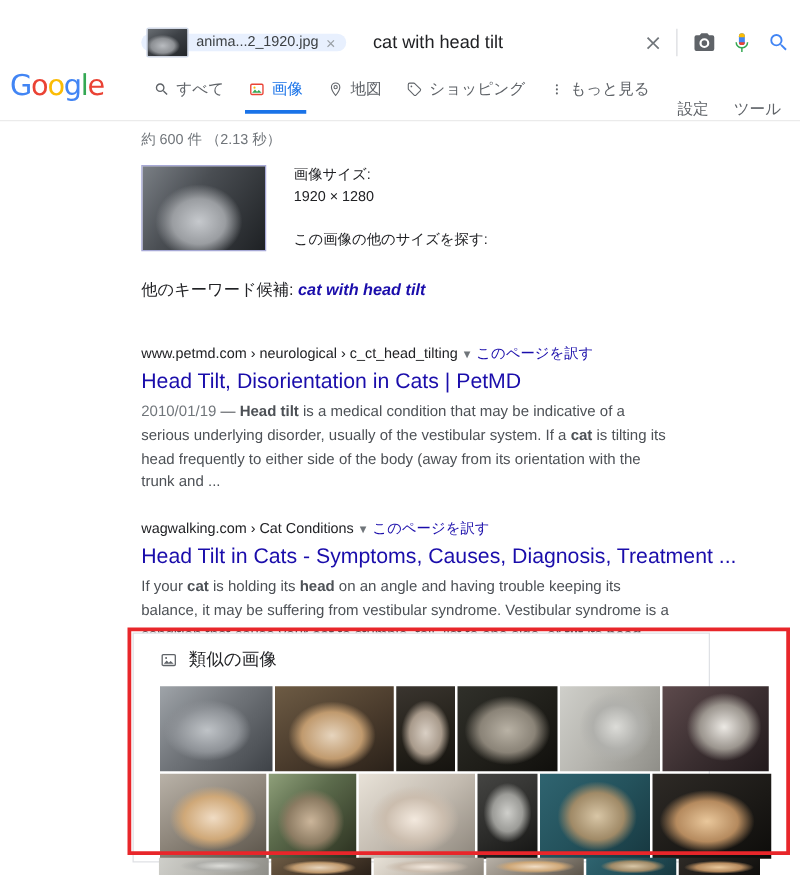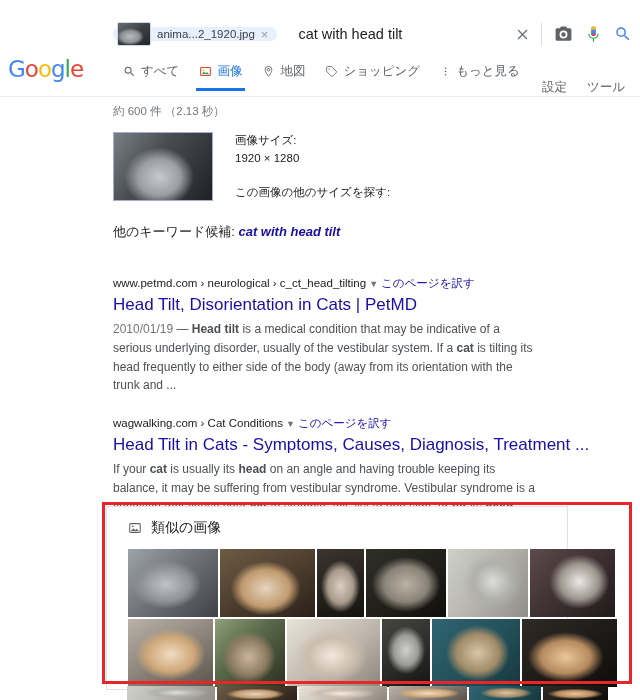--- a/index.html
+++ b/index.html
@@ -466,21 +466,21 @@
       </div>
       <div class="res-title">Head Tilt, Disorientation in Cats | PetMD</div>
       <div class="res-snippet"><span class="res-date">2010/01/19</span><span> — </span><b>Head tilt</b><span> is a medical condition that may be indicative of a serious underlying disorder, usually of the vestibular system. If a </span><b>cat</b><span> is tilting its head frequently to either side of the body (away from its orientation with the trunk and ...</span></div>
     </div>
 
     <div class="result">
       <div class="res-url">
         <span>wagwalking.com › Cat Conditions</span><span class="res-caret">▼</span><span class="res-translate">このページを訳す</span>
       </div>
       <div class="res-title">Head Tilt in Cats - Symptoms, Causes, Diagnosis, Treatment ...</div>
-      <div class="res-snippet"><span>If your </span><b>cat</b><span> is usually its </span><b>head</b><span> on an angle and having trouble keeping its balance, it may be suffering from vestibular syndrome. Vestibular syndrome is a condition that cause your </span><b>cat</b><span> to stumble, fall, list to one side, or </span><b>tilt</b><span> its </span><b>head</b><span>.</span></div>
+      <div class="res-snippet"><span>If your </span><b>cat</b><span> is holding its </span><b>head</b><span> on an angle and having trouble keeping its balance, it may be suffering from vestibular syndrome. Vestibular syndrome is a condition that cause your </span><b>cat</b><span> to stumble, fall, list to one side, or </span><b>tilt</b><span> its </span><b>head</b><span>.</span></div>
     </div>
 
   </div>
 </div>
 
 <div class="similar-card">
   <div class="similar-head">
     <svg class="icon-svg" width="14" height="14" viewBox="0 0 24 24">
       <rect x="3" y="4.5" width="18" height="15" rx="1.5" fill="none" stroke="#5f6368" stroke-width="1.8"></rect>
       <circle cx="8.4" cy="9.3" r="1.4" fill="#5f6368"></circle>

